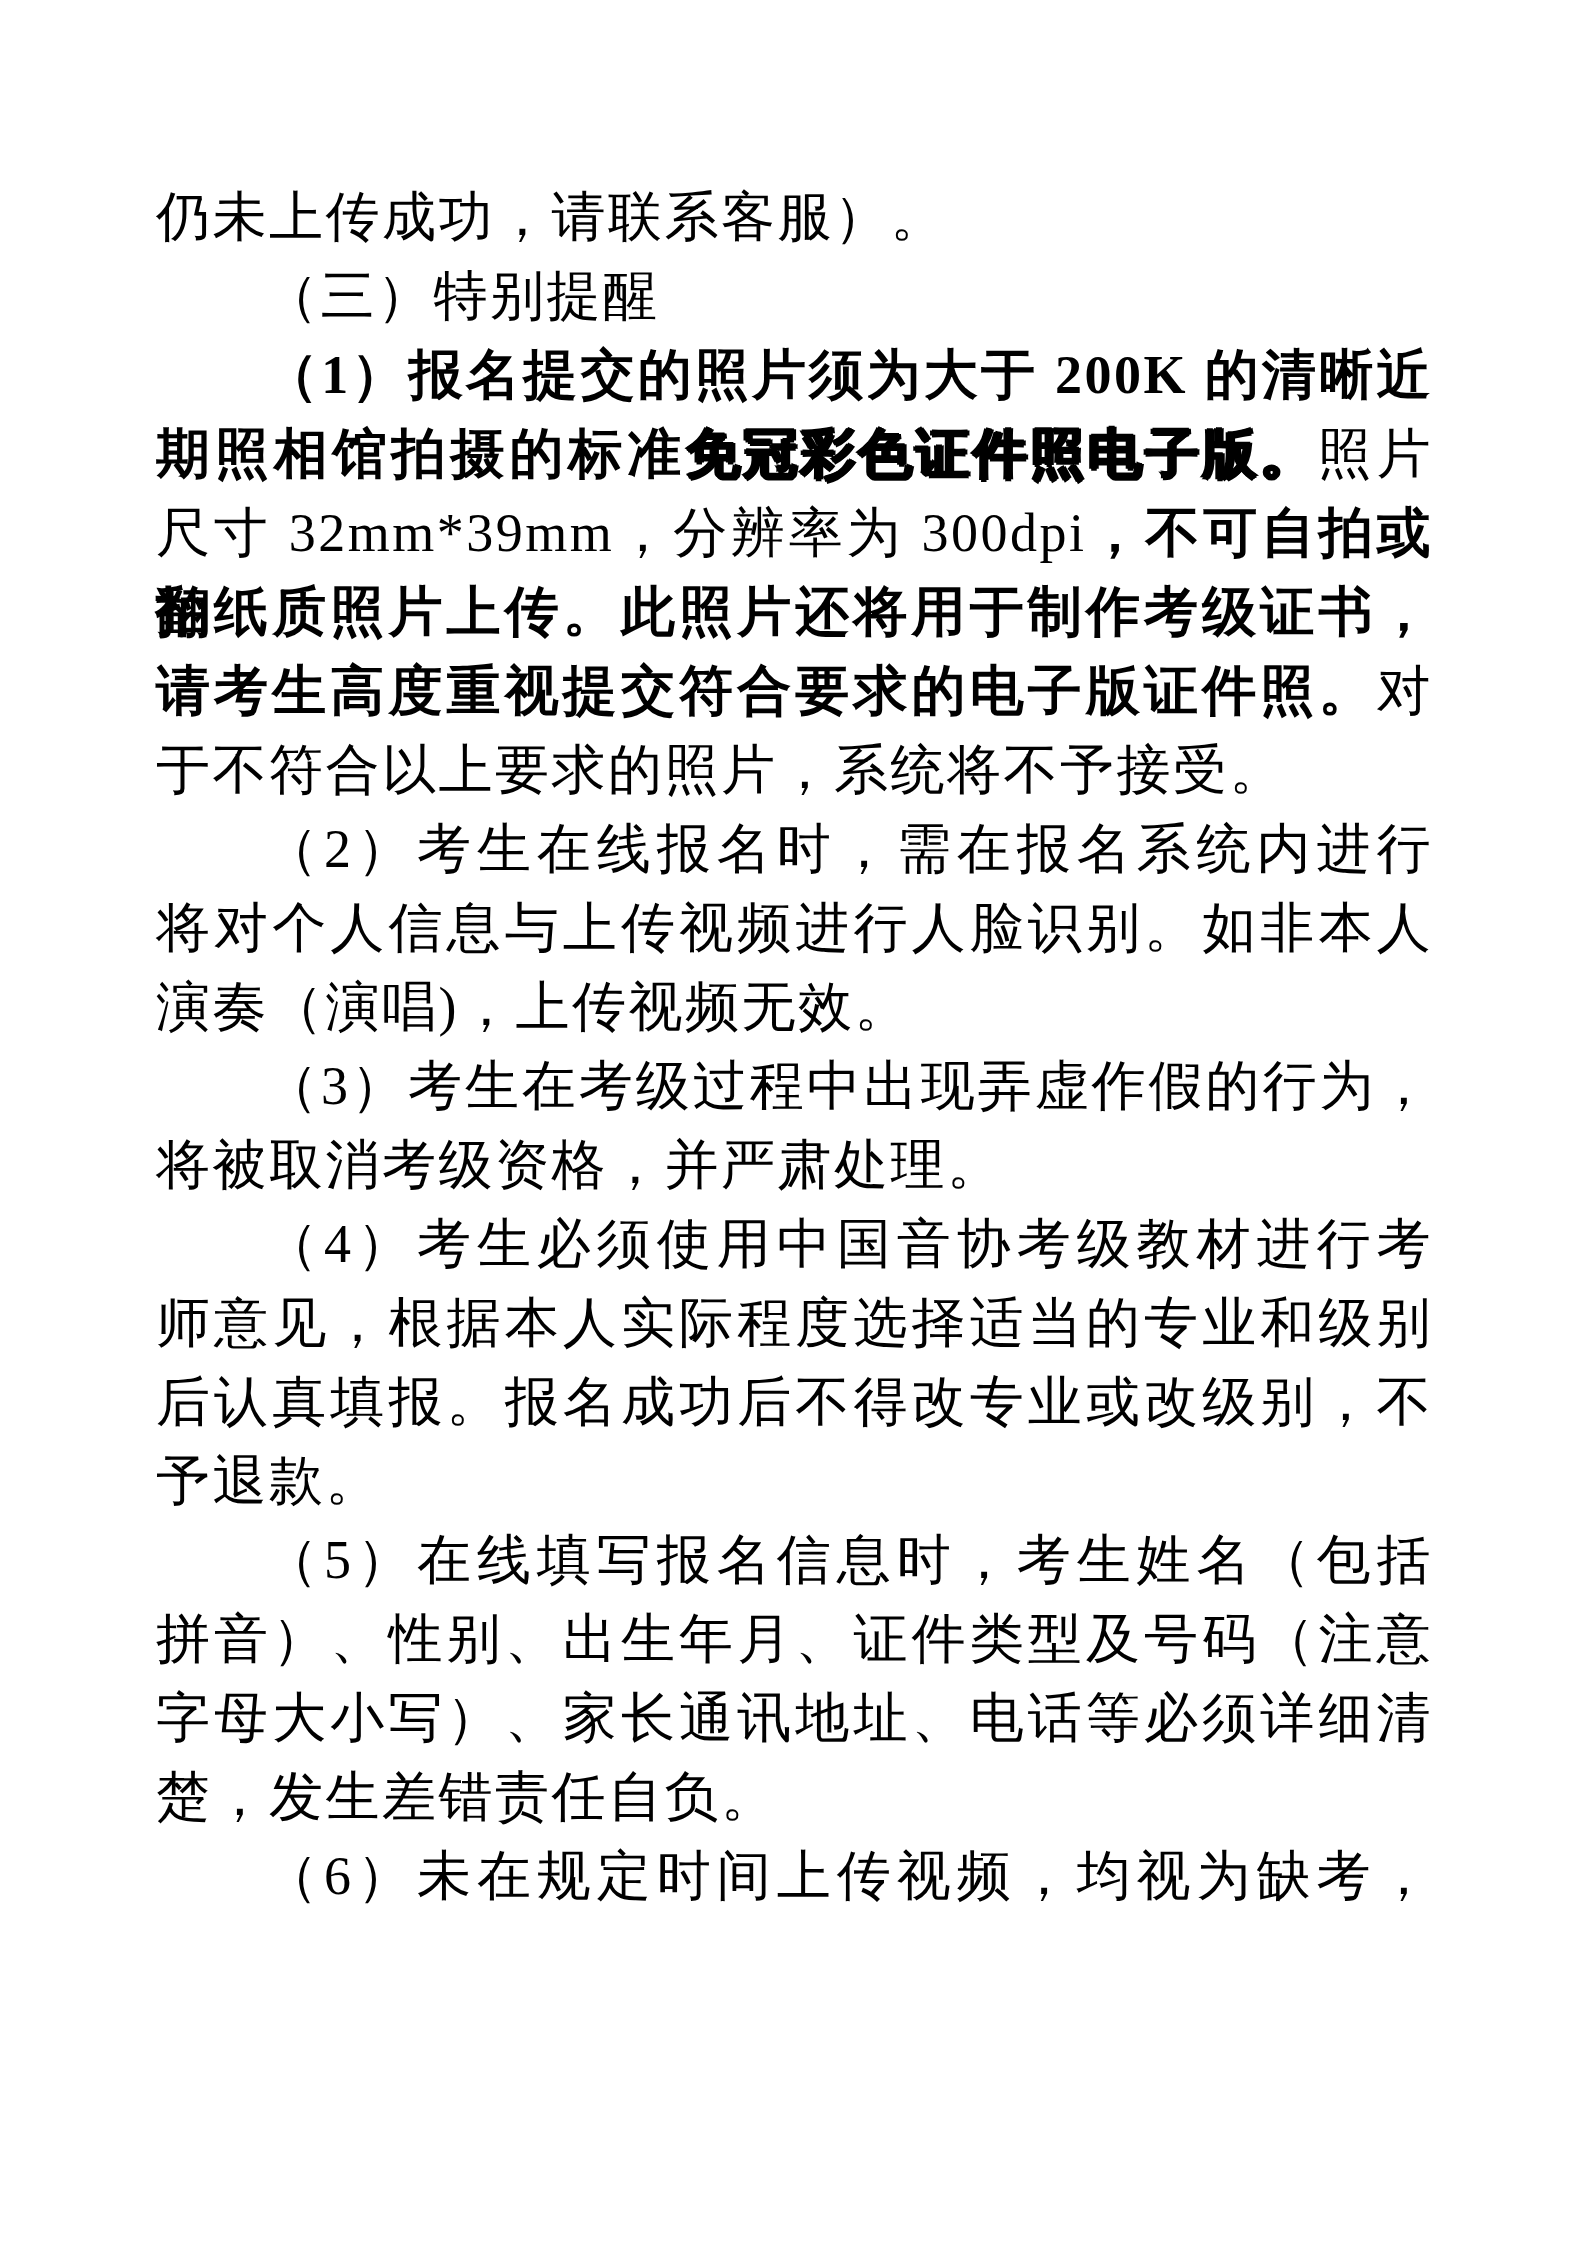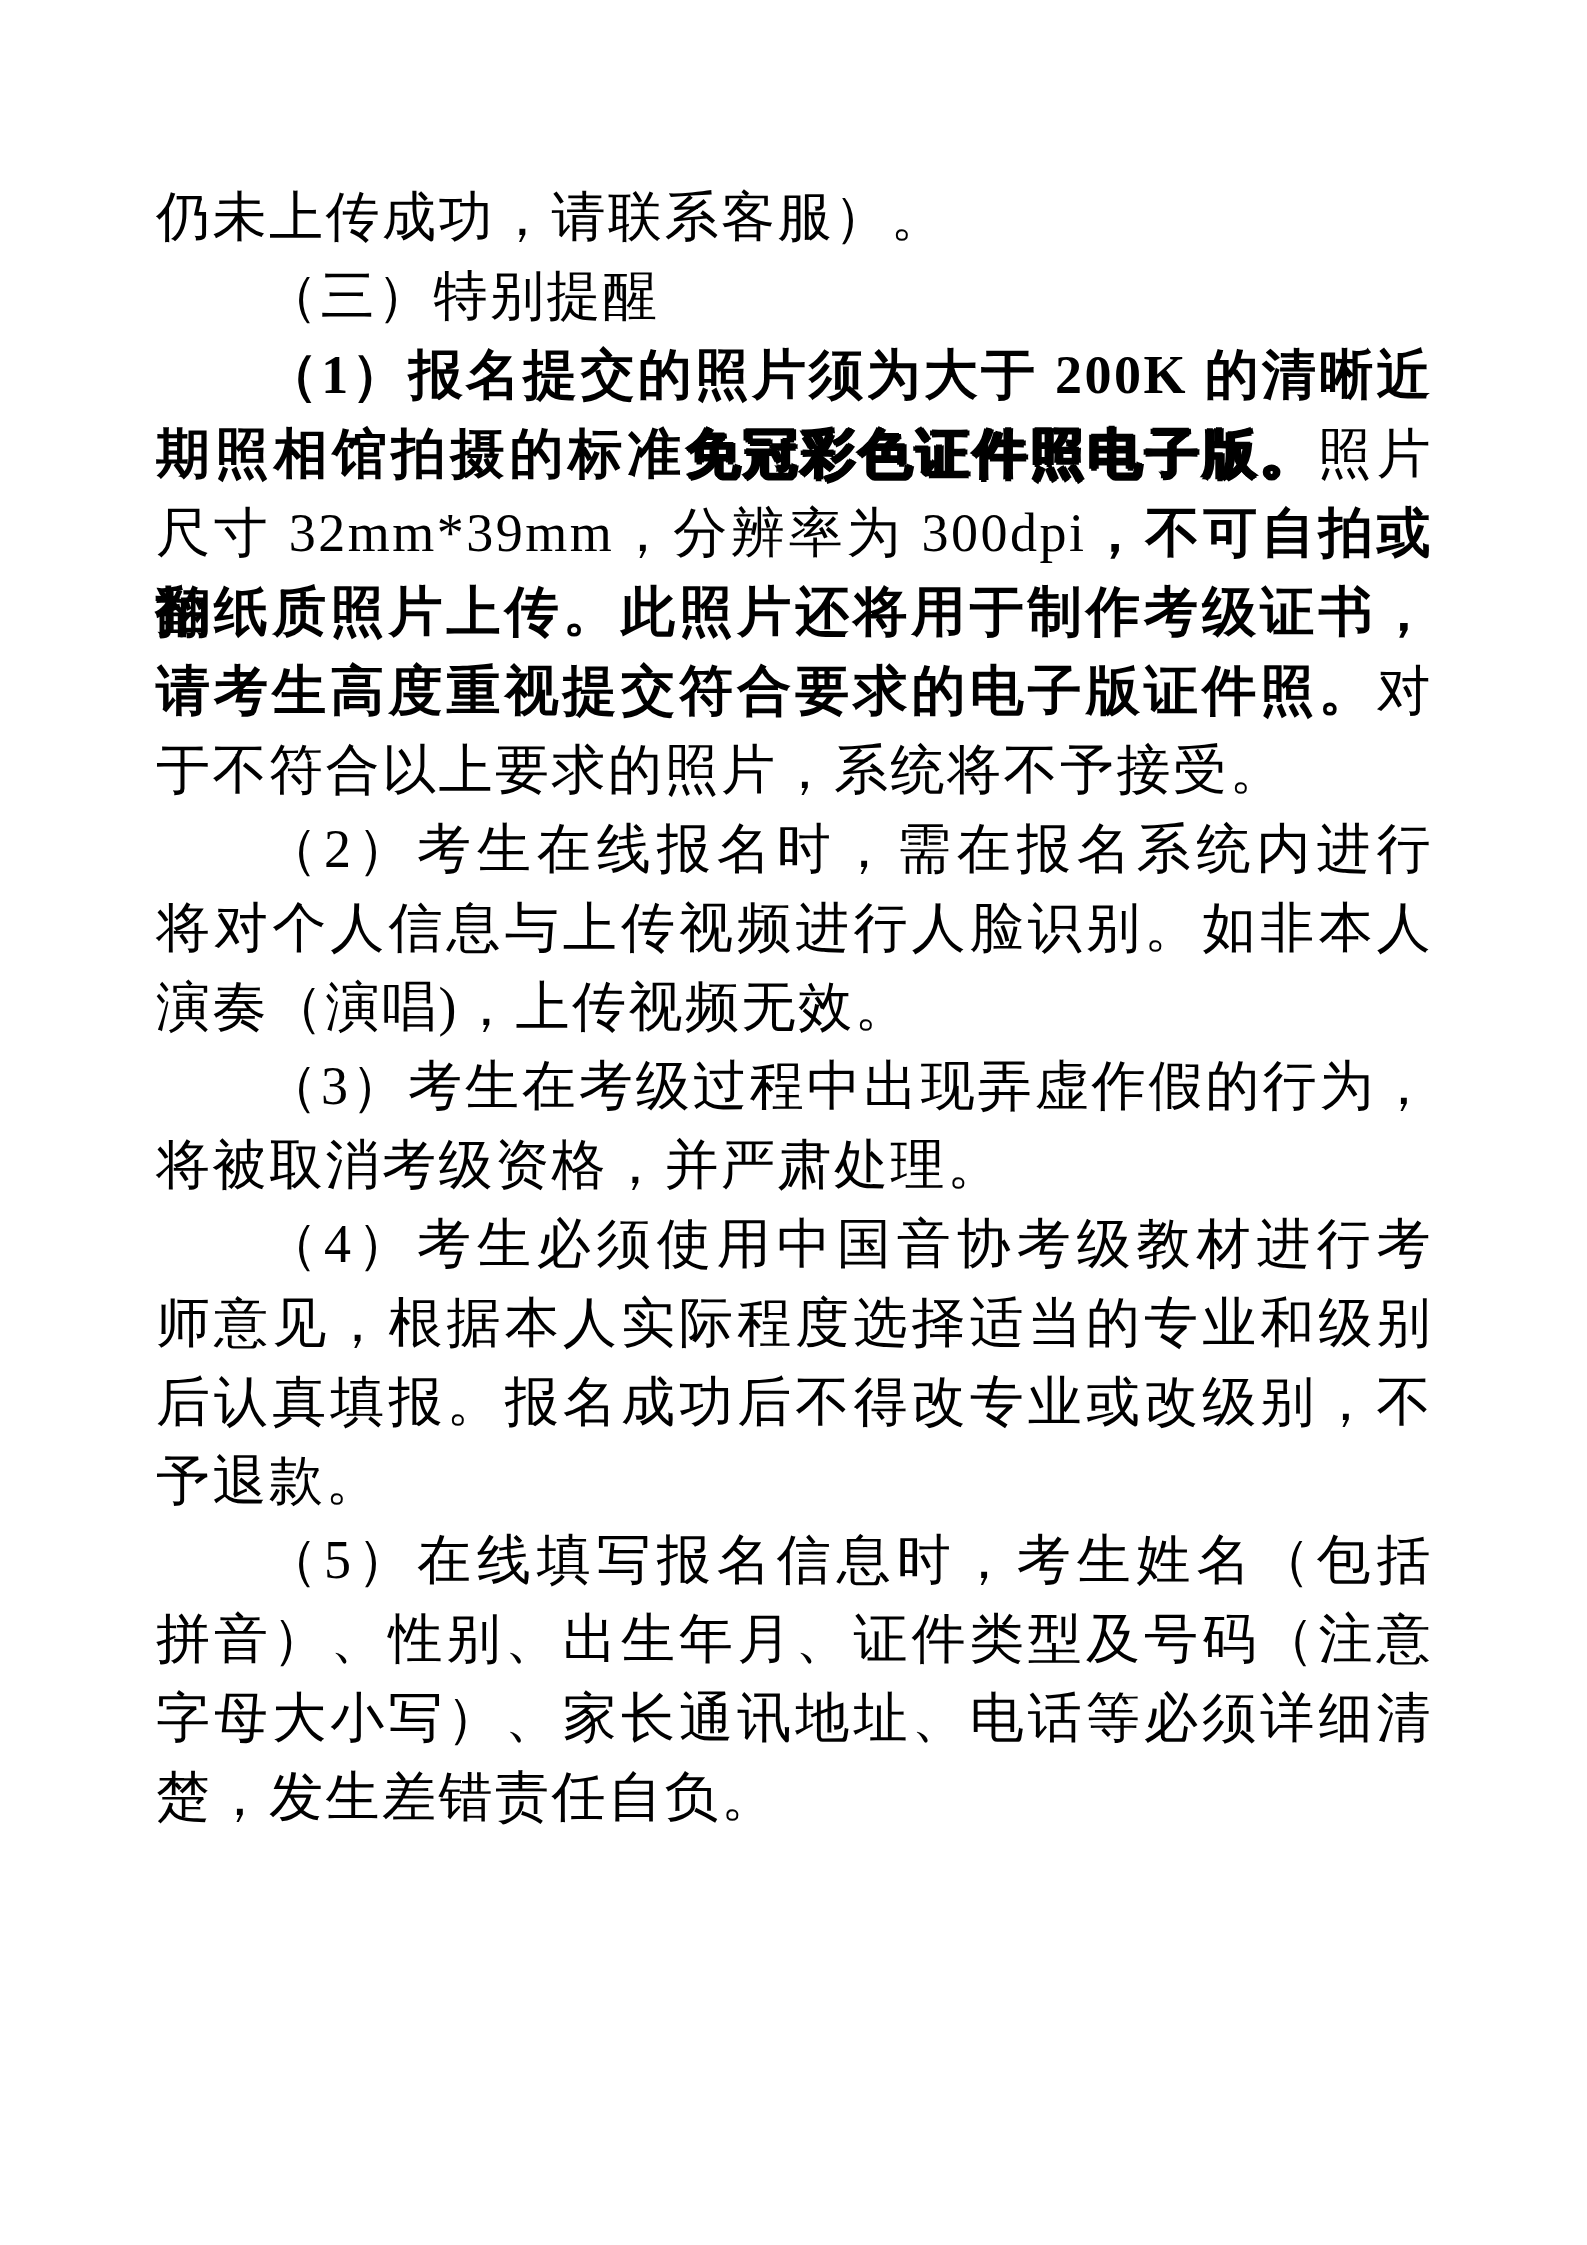--- a/index.html
+++ b/index.html
@@ -78,14 +78,15 @@
   <div class="line"><span class="r">予退款。</span></div>
 
   <div class="line indent fill"><span class="r">（5）在线填写报名信息时，考生姓名（包括</span></div>
 
   <div class="line fill"><span class="r">拼音）、性别、出生年月、证件类型及号码（注意</span></div>
 
   <div class="line fill"><span class="r">字母大小写）、家长通讯地址、电话等必须详细清</span></div>
 
   <div class="line"><span class="r">楚，发生差错责任自负。</span></div>
 
+  <div class="line indent fill"><span class="r">（6）未在规定时间上传视频，均视为缺考，</span></div>
 
 </div>
 
 </body></html>

